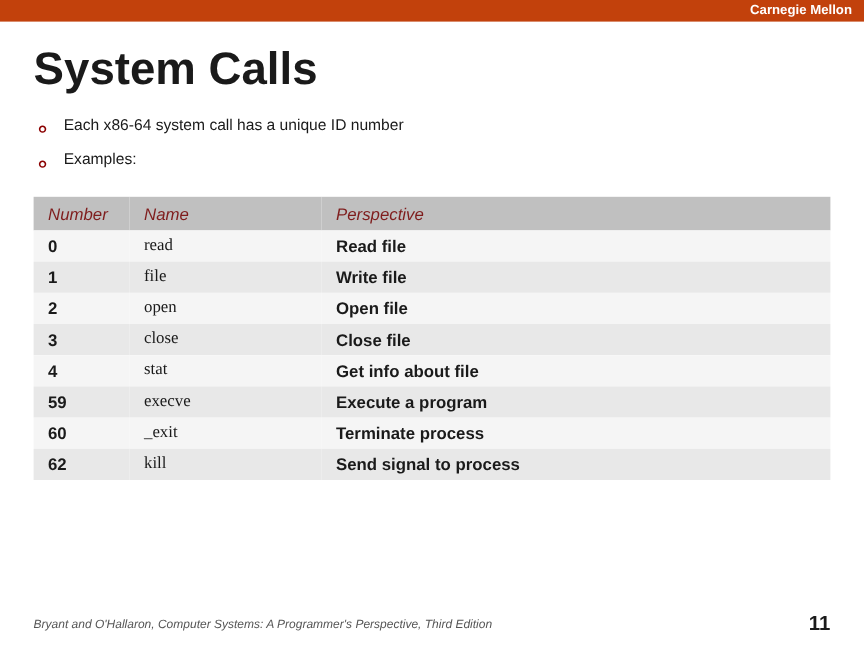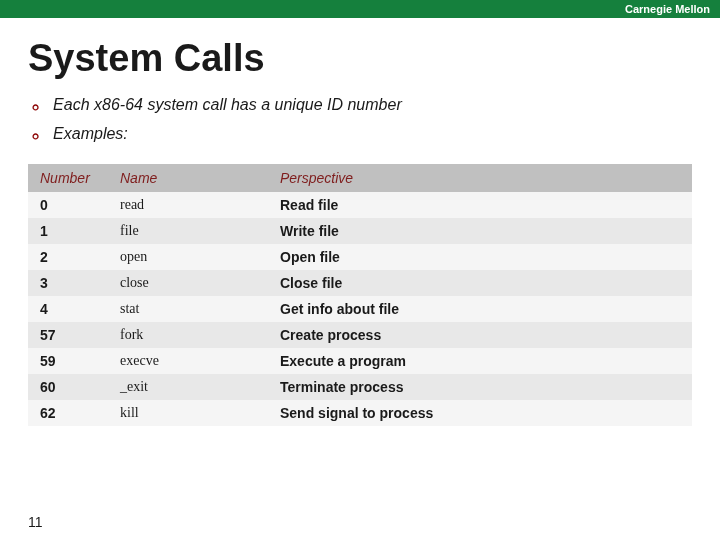--- a/index.html
+++ b/index.html
@@ -7,21 +7,21 @@
     body {
       width: 720px;
       height: 540px;
       font-family: Arial, Helvetica, sans-serif;
       background: #ffffff;
       position: relative;
       overflow: hidden;
     }
 
     #top-bar {
-      background: #15803d;
+      background: #c2410c;
       height: 18px;
       width: 100%;
       display: flex;
       align-items: center;
       justify-content: flex-end;
       padding-right: 10px;
     }
 
     #top-bar-title {
       color: #ffffff;
@@ -51,22 +51,21 @@
 
     .bullet-icon {
       color: #8b0000;
       font-size: 18px;
       margin-right: 10px;
       margin-top: 1px;
       flex-shrink: 0;
     }
 
     .bullet-text {
-      font-size: 16px;
-      font-style: italic;
+      font-size: 13px;
     }
 
     #table-container {
       margin-top: 16px;
       width: 100%;
     }
 
     table {
       width: 100%;
       border-collapse: collapse;
@@ -124,23 +123,23 @@
       align-items: center;
     }
 
     #footer-text {
       font-size: 10px;
       color: #555;
       font-style: italic;
     }
 
     #footer-page {
-      font-size: 14px;
-      color: #1a1a1a;
-      font-weight: normal;
+      font-size: 17px;
+      color: #1a1a1a;
+      font-weight: bold;
     }
   </style>
 </head>
 <body>
 
 <div id="top-bar">
   <span id="top-bar-title">Carnegie Mellon</span>
 </div>
 
 <div id="content">
@@ -186,25 +185,20 @@
             <td class="td-number">3</td>
             <td class="td-name">close</td>
             <td class="td-desc">Close file</td>
           </tr>
           <tr>
             <td class="td-number">4</td>
             <td class="td-name">stat</td>
             <td class="td-desc">Get info about file</td>
           </tr>
           <tr>
-            <td class="td-number">57</td>
-            <td class="td-name">fork</td>
-            <td class="td-desc">Create process</td>
-          </tr>
-          <tr>
             <td class="td-number">59</td>
             <td class="td-name">execve</td>
             <td class="td-desc">Execute a program</td>
           </tr>
           <tr>
             <td class="td-number">60</td>
             <td class="td-name">_exit</td>
             <td class="td-desc">Terminate process</td>
           </tr>
           <tr>
@@ -212,14 +206,15 @@
             <td class="td-name">kill</td>
             <td class="td-desc">Send signal to process</td>
           </tr>
         </tbody>
     </table>
   </div>
 
 </div>
 
 <div id="footer">
+  <span id="footer-text">Bryant and O'Hallaron, Computer Systems: A Programmer's Perspective, Third Edition</span>
   <span id="footer-page">11</span>
 </div>
 
 </body></html>

